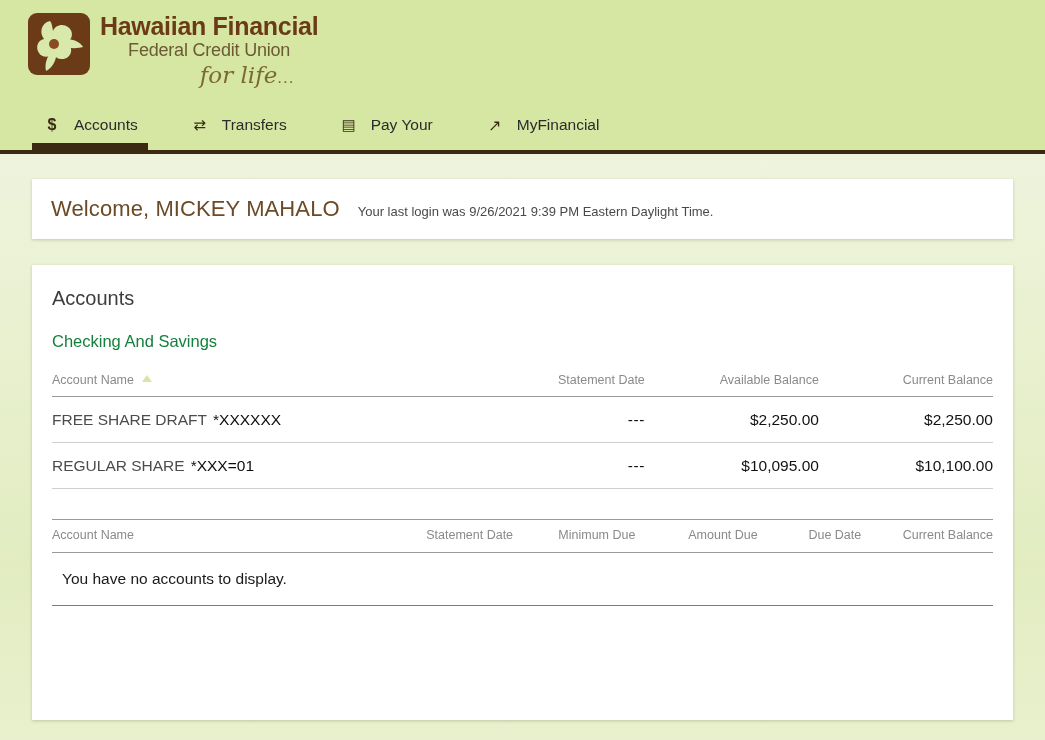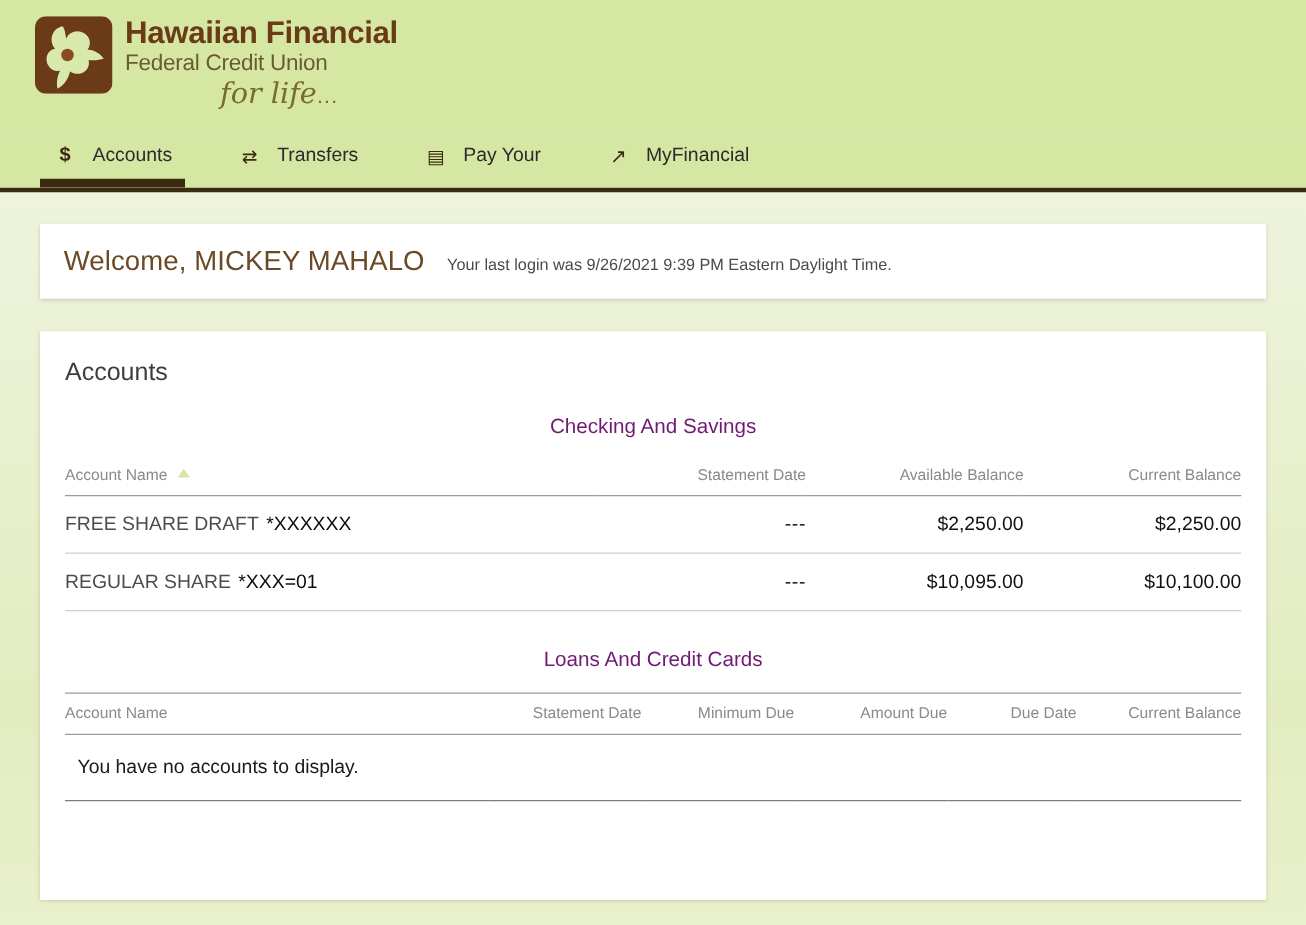--- a/index.html
+++ b/index.html
@@ -10,20 +10,21 @@
     font-family: "Liberation Sans", sans-serif;
     background: #eef2d8;
     overflow: hidden;
   }
 
   
   .site-header {
     background: #d6e6a3;
     height: 105px;
     position: relative;
+    text-align: center;
   }
 
   .brand {
     position: absolute;
     left: 28px;
     top: 13px;
     display: flex;
     align-items: flex-start;
   }
 
@@ -159,24 +160,23 @@
 
   .card-title {
     font-size: 20px;
     color: #3d3d3d;
     font-weight: normal;
     margin-bottom: 22px;
   }
 
   .section-title {
     font-size: 16.5px;
-    color: #701a75;
+    color: #15803d;
     font-weight: normal;
     margin-bottom: 16px;
-    text-align: center;
   }
 
   table.acct {
     width: 100%;
     border-collapse: collapse;
     table-layout: fixed;
   }
 
   table.acct th {
     font-weight: normal;
@@ -359,21 +359,20 @@
             <span class="acct-label">REGULAR SHARE</span><span class="acct-mask">*XXX=01</span>
           </td>
           <td class="dash">---</td>
           <td>$10,095.00</td>
           <td>$10,100.00</td>
         </tr>
       </tbody>
     </table>
 
     <div class="loans-section">
-      <h3 class="section-title">Loans And Credit Cards</h3>
 
       <table class="loans">
         <colgroup>
           <col style="width:36%">
             <col style="width:13%">
             <col style="width:13%">
           <col style="width:13%">
             <col style="width:11%">
             <col style="width:14%">
         </colgroup>

